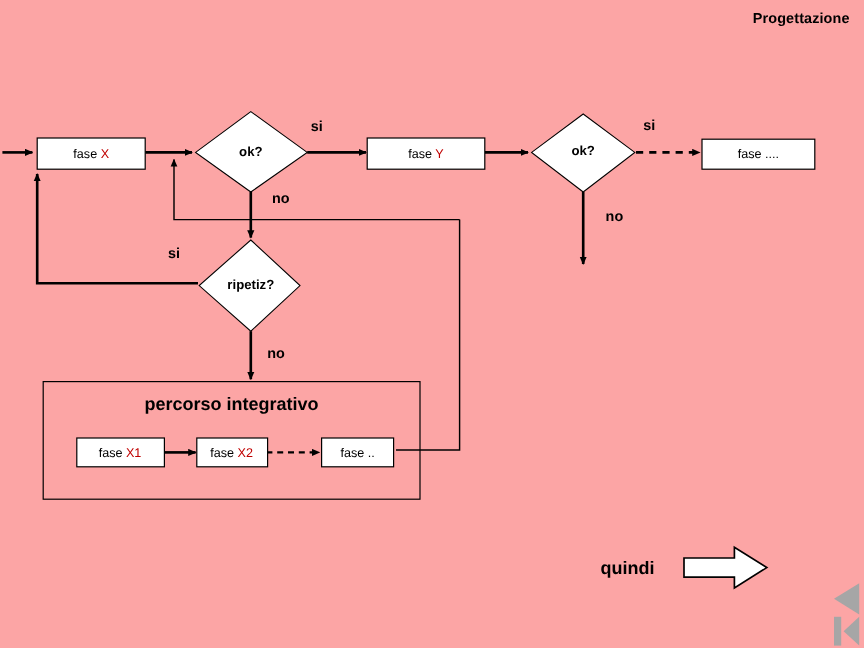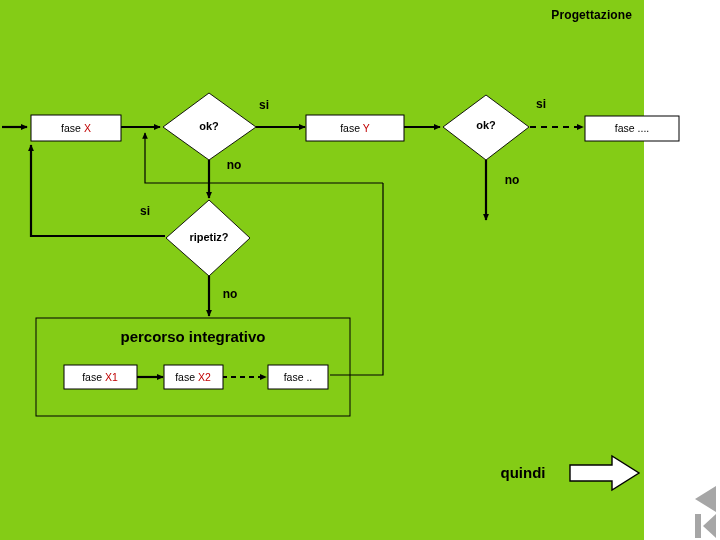--- a/index.html
+++ b/index.html
@@ -10,23 +10,23 @@
   body {
     width: 720px;
     height: 540px;
     position: relative;
     overflow: hidden;
     font-family: "Liberation Sans", sans-serif;
   }
   #slide {
     position: absolute;
     left: 0; top: 0;
-    width: 644px;
+    width: 720px;
     height: 540px;
-    background: #84cc16;
+    background: #fca5a5;
   }
   .slide-title {
     position: absolute;
     right: 12px;
     top: 8px;
     font-size: 12px;
     font-weight: bold;
     color: #000000;
     letter-spacing: 0.1px;
     white-space: nowrap;

